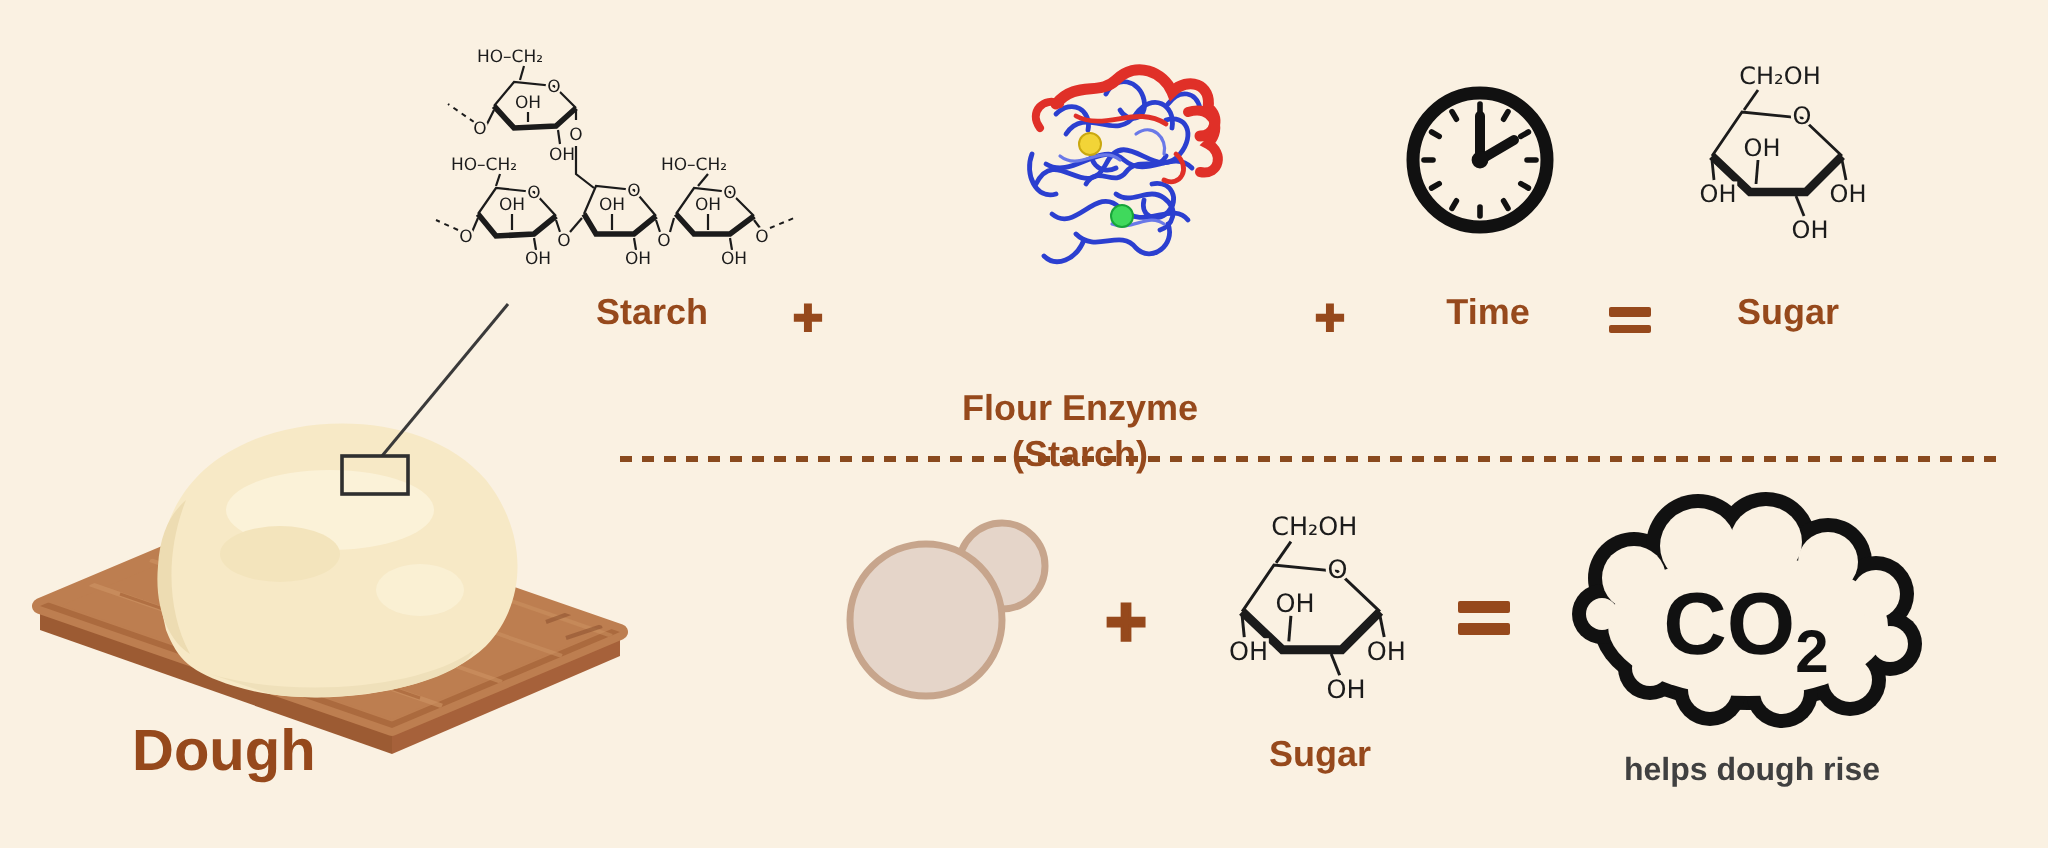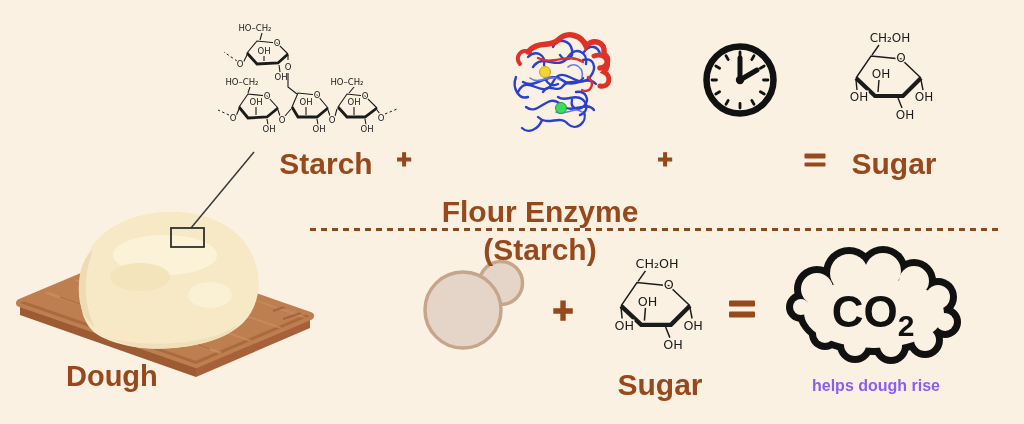--- a/index.html
+++ b/index.html
@@ -1,31 +1,31 @@
 <!DOCTYPE html>
 <html><head>
 <meta charset="utf-8">
 <style>
   html,body{margin:0;padding:0;background:#faf1e2;}
   .canvas{position:relative;width:1024px;height:424px;background:#faf1e2;overflow:hidden;
           font-family:"Liberation Sans",sans-serif;}
   .abs{position:absolute;}
   .lbl{position:absolute;color:#96491c;font-weight:bold;white-space:nowrap;
-       transform:translateX(-50%);font-size:30px;line-height:1.25;text-align:center;}
+       transform:translateX(-50%);font-size:18px;line-height:1.25;text-align:center;}
   .plus{position:absolute;color:#96491c;font-weight:bold;transform:translate(-50%,-50%);
         -webkit-text-stroke:1.1px #96491c;}
   .plus-sm{font-size:26px;}
   .plus-lg{font-size:36px;-webkit-text-stroke:1.4px #96491c;}
   .equals{position:absolute;transform:translate(-50%,-50%);display:flex;flex-direction:column;}
   .equals .bar{background:#96491c;border-radius:1px;}
   .equals-sm .bar{width:21px;height:4.5px;}
   .equals-sm .bar + .bar{margin-top:4px;}
   .equals-lg .bar{width:26px;height:6px;}
   .equals-lg .bar + .bar{margin-top:5px;}
-  .caption{position:absolute;color:#8b5cf6;font-weight:bold;font-size:16px;
+  .caption{position:absolute;color:#404040;font-weight:bold;font-size:16px;
            transform:translateX(-50%);white-space:nowrap;}
   .dough-lbl{position:absolute;color:#96491c;font-weight:bold;font-size:29px;white-space:nowrap;margin-left:33px;}
   .divider{position:absolute;left:310px;top:228px;width:688px;height:3px;
            background:repeating-linear-gradient(90deg,#8a4a1e 0 6px,transparent 6px 11px);}
   .mol{font-family:"DejaVu Sans",sans-serif;font-size:8.5px;fill:#1b1b1b;
        paint-order:stroke;stroke:#faf1e2;stroke-width:2.5px;text-anchor:middle;}
   .mol-lg{font-family:"DejaVu Sans",sans-serif;font-size:12px;fill:#1b1b1b;
        paint-order:stroke;stroke:#faf1e2;stroke-width:3px;text-anchor:middle;}
   .bond{stroke:#1b1b1b;stroke-width:1.1px;fill:none;}
   .bond-th{stroke:#1b1b1b;stroke-width:2.8px;fill:none;}
@@ -275,20 +275,21 @@
     <rect x="166" y="83" width="33" height="19" fill="none" stroke="#2f2f2f" stroke-width="1.8"></rect>
   </svg>
 
   <div class="lbl" style="left:326px;top:145px;">Starch</div>
   <div class="plus plus-sm" style="left:404px;top:159px;">+</div>
   <div class="lbl" style="left:540px;top:145px;margin-top:48px;">
     <div>Flour Enzyme</div>
     <div>(Starch)</div>
   </div>
   <div class="plus plus-sm" style="left:665px;top:159px;">+</div>
+  <div class="lbl" style="left:744px;top:145px;">Time</div>
   <div class="equals equals-sm" style="left:815px;top:160px;">
     <div class="bar"></div>
     <div class="bar"></div>
   </div>
   <div class="lbl" style="left:894px;top:145px;">Sugar</div>
 
   <div class="plus plus-lg" style="left:563px;top:311px;">+</div>
   <div class="lbl" style="left:660px;top:366px;">Sugar</div>
   <div class="equals equals-lg" style="left:742px;top:309px;">
     <div class="bar"></div>

